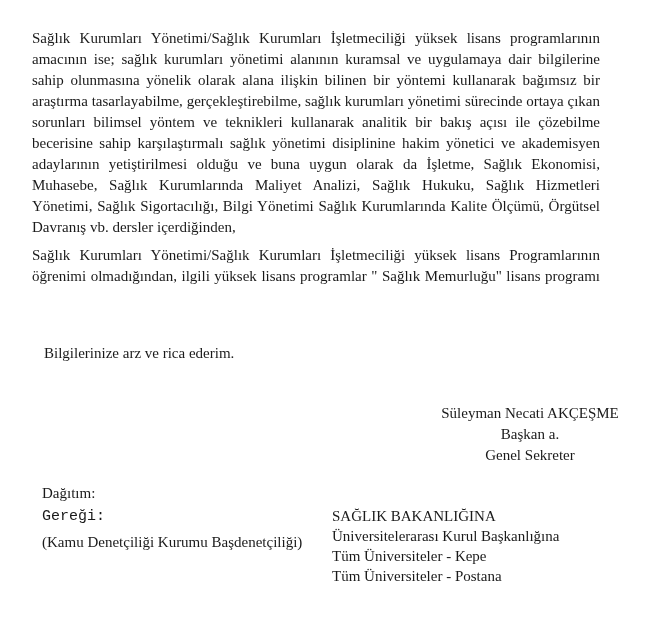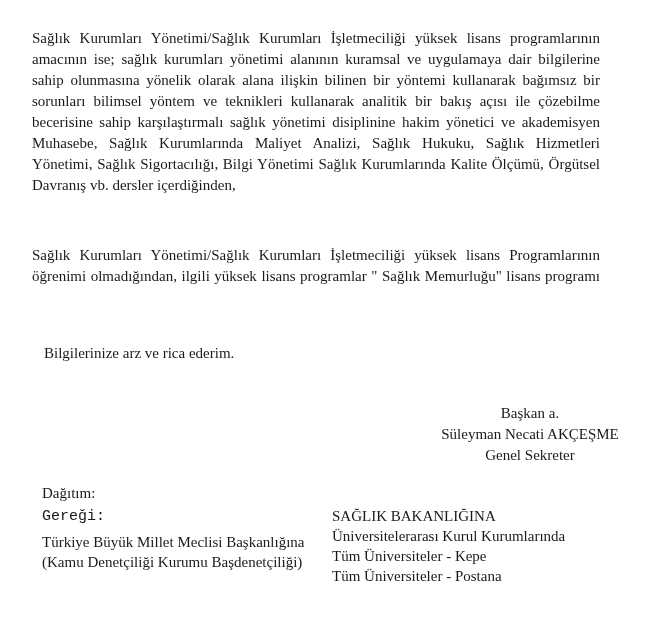--- a/index.html
+++ b/index.html
@@ -80,48 +80,49 @@
       white-space: nowrap;
     }
   </style>
 </head>
 <body>
 
 <div id="para1" class="para">
   <span class="ln">Sağlık Kurumları Yönetimi/Sağlık Kurumları İşletmeciliği yüksek lisans programlarının</span>
   <span class="ln">amacının ise; sağlık kurumları yönetimi alanının kuramsal ve uygulamaya dair bilgilerine</span>
   <span class="ln">sahip olunmasına yönelik olarak alana ilişkin bilinen bir yöntemi kullanarak bağımsız bir</span>
+  <span class="ln">araştırma tasarlayabilme, gerçekleştirebilme, sağlık kurumları yönetimi sürecinde ortaya çıkan</span>
   <span class="ln">sorunları bilimsel yöntem ve teknikleri kullanarak analitik bir bakış açısı ile çözebilme</span>
   <span class="ln">becerisine sahip karşılaştırmalı sağlık yönetimi disiplinine hakim yönetici ve akademisyen</span>
+  <span class="ln">adaylarının yetiştirilmesi olduğu ve buna uygun olarak da İşletme, Sağlık Ekonomisi,</span>
   <span class="ln">Muhasebe, Sağlık Kurumlarında Maliyet Analizi, Sağlık Hukuku, Sağlık Hizmetleri</span>
   <span class="ln">Yönetimi, Sağlık Sigortacılığı, Bilgi Yönetimi Sağlık Kurumlarında Kalite Ölçümü, Örgütsel</span>
   <span class="ln last">Davranış vb. dersler içerdiğinden,</span>
 </div>
 
 <div id="para2" class="para">
   <span class="ln">Sağlık Kurumları Yönetimi/Sağlık Kurumları İşletmeciliği yüksek lisans Programlarının</span>
   <span class="ln">öğrenimi olmadığından, ilgili yüksek lisans   programlar " Sağlık Memurluğu" lisans programı</span>
 </div>
 
 <div id="closing">Bilgilerinize arz ve rica ederim.</div>
 
 <div id="signature">
+  <div>Süleyman Necati AKÇEŞME</div>
   <div>Başkan a.</div>
-  <div>Süleyman Necati AKÇEŞME</div>
   <div>Genel Sekreter</div>
 </div>
 
 <div id="distribution">
   <div class="dist-title">Dağıtım:</div>
   <div class="dist-cols">
     <div class="dist-col left">
       <div class="head">Gereği:</div>
-      <div class="item">Türkiye Büyük Millet Meclisi Başkanlığına</div>
       <div class="item">(Kamu Denetçiliği Kurumu Başdenetçiliği)</div>
     </div>
     <div class="dist-col right">
       <div class="item">SAĞLIK BAKANLIĞINA</div>
-      <div class="item">Üniversitelerarası Kurul Kurumlarında</div>
+      <div class="item">Üniversitelerarası Kurul Başkanlığına</div>
       <div class="item">Tüm Üniversiteler - Kepe</div>
       <div class="item">Tüm Üniversiteler - Postana</div>
     </div>
   </div>
 </div>
 
 </body></html>

